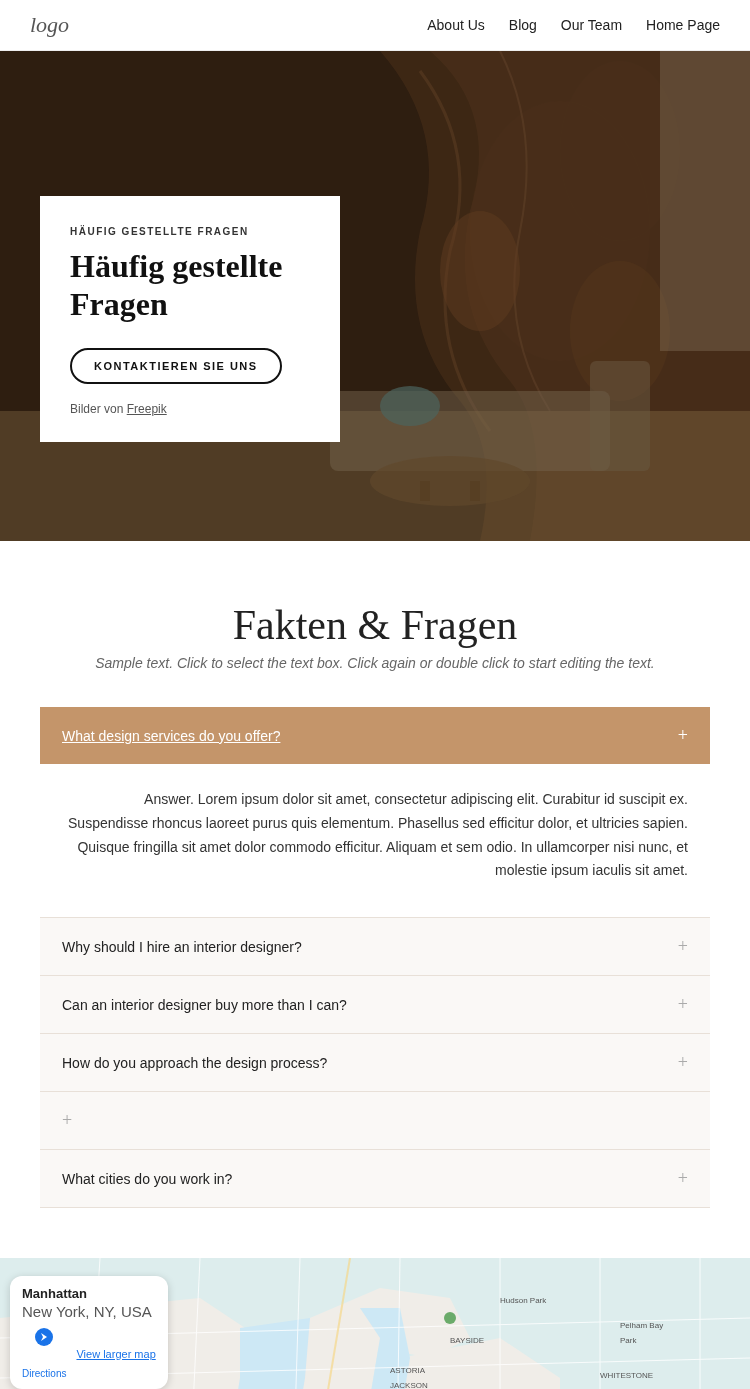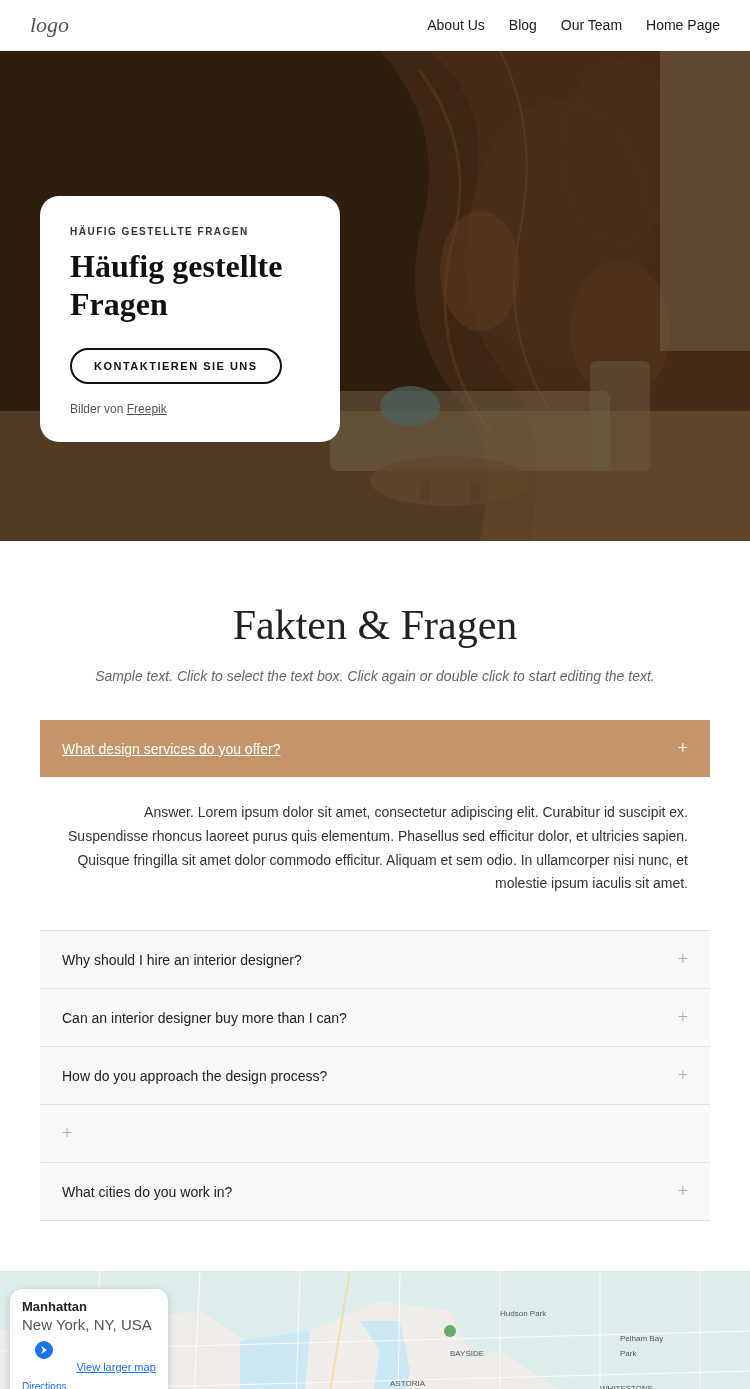--- a/index.html
+++ b/index.html
@@ -48,21 +48,20 @@
       opacity: 0.7;
     }
     .hero-overlay-card {
       position: absolute;
       top: 145px;
       left: 40px;
       background: #fff;
       padding: 30px 40px 26px 30px;
       width: 300px;
       z-index: 10;
-      border-radius: 19px;
     }
     .hero-subtitle {
       font-size: 10px;
       font-family: Arial, sans-serif;
       letter-spacing: 1.5px;
       color: #333;
       font-weight: 600;
       text-transform: uppercase;
       margin-bottom: 10px;
     }
@@ -101,21 +100,21 @@
     
     .faq-section {
       padding: 60px 40px 20px 40px;
       text-align: center;
     }
     .faq-main-title {
       font-size: 42px;
       font-family: Georgia, serif;
       font-weight: 400;
       color: #222;
-      margin-bottom: 19px;
+      margin-bottom: 6px;
     }
     .faq-main-subtitle {
       font-size: 14px;
       font-family: Arial, sans-serif;
       color: #666;
       font-style: italic;
       margin-bottom: 36px;
     }
 
     

